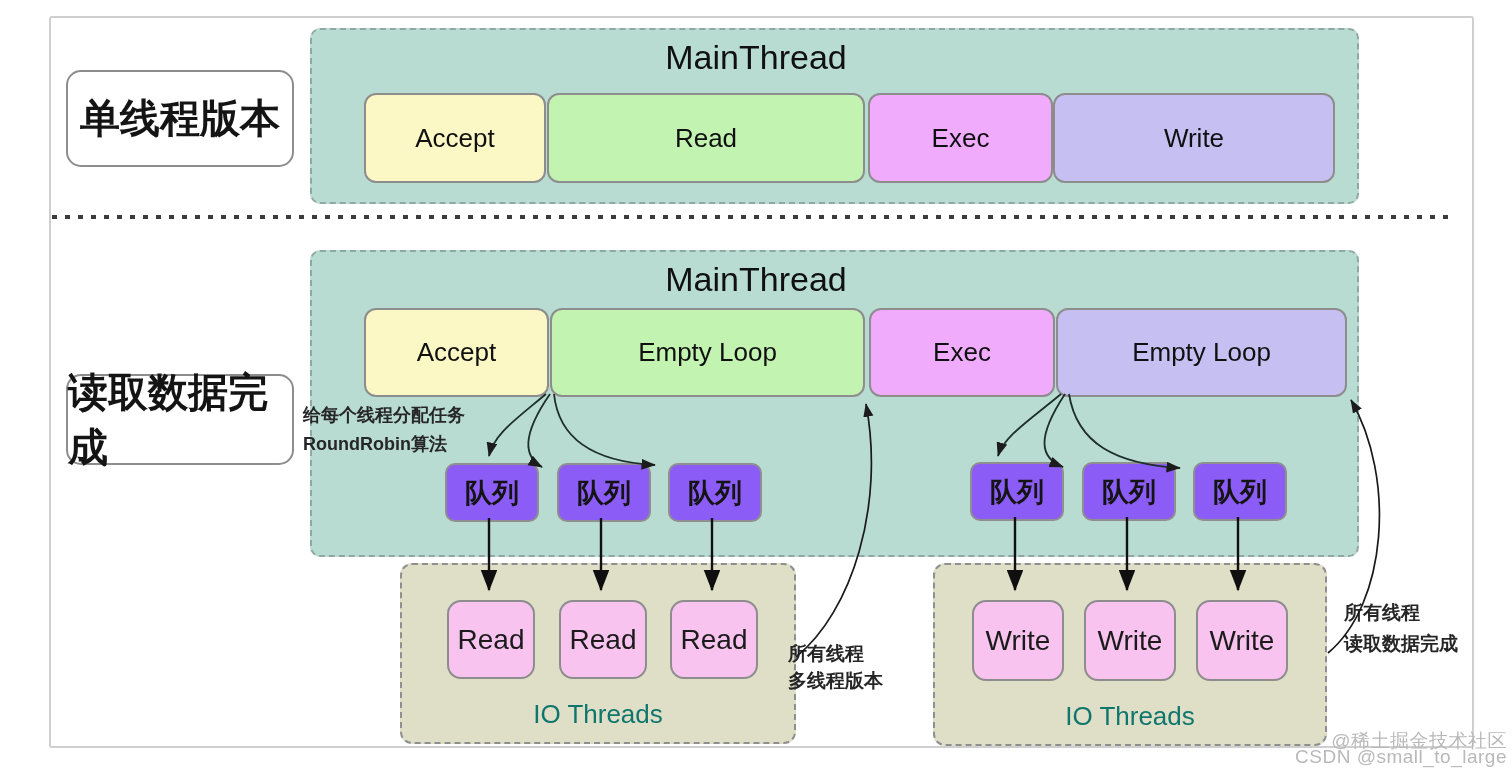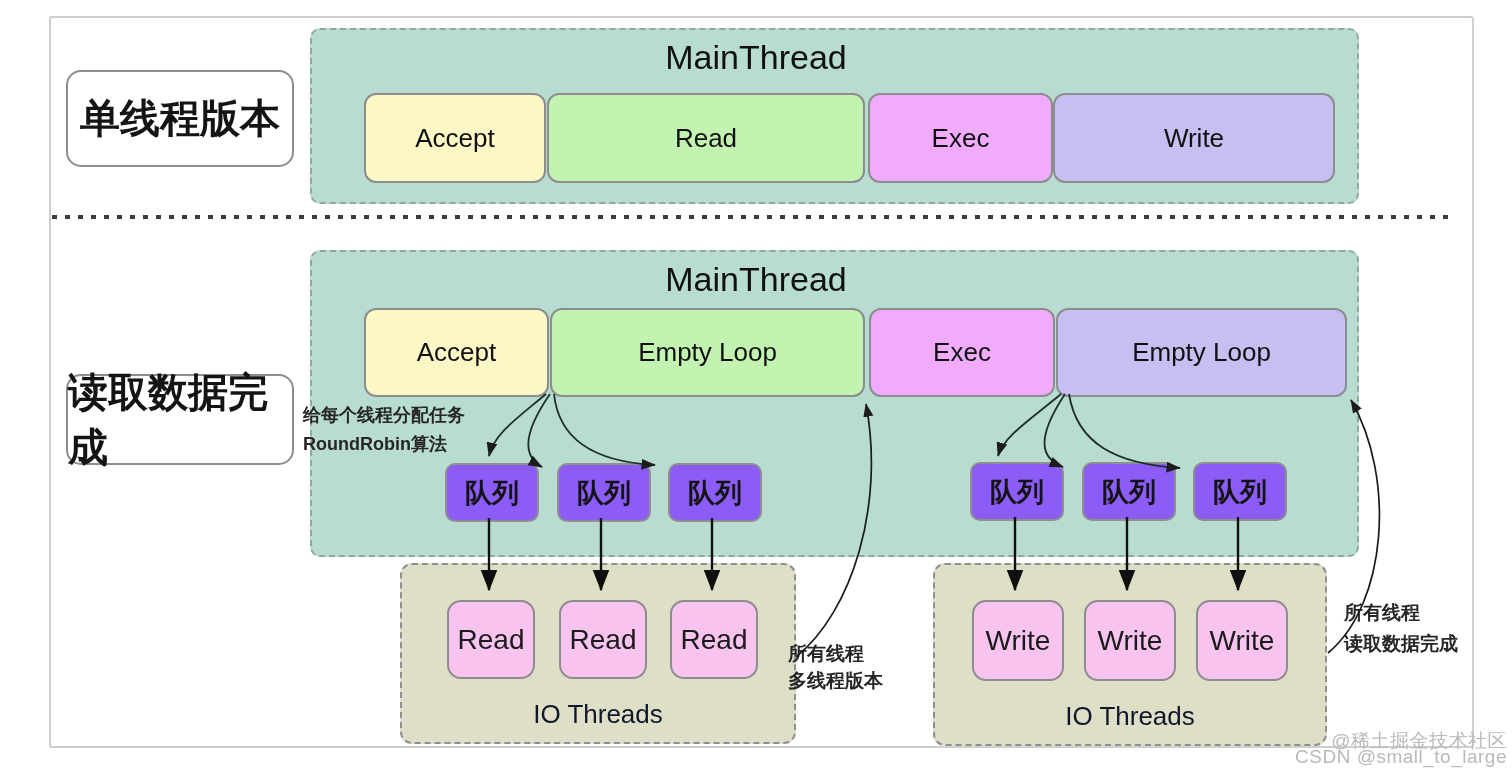--- a/index.html
+++ b/index.html
@@ -33,21 +33,21 @@
   .note{font-weight:600;color:#262626;}
   .note-dispatch{left:303px;top:401px;width:208px;font-size:18px;line-height:29px;}
   .queue{display:flex;align-items:center;justify-content:center;width:90px;height:55px;
          background:#8b5cf6;border:2px solid #8f8f8f;border-radius:10px;font-size:27px;font-weight:600;color:#141414;}
   .lq{top:463px;} .rq{top:462px;}
   .lq1{left:445px;} .lq2{left:557px;} .lq3{left:668px;}
   .rq1{left:970px;} .rq2{left:1082px;} .rq3{left:1193px;}
   .io-box{background:#dfdec7;border:2px dashed #8f8f8f;border-radius:12px;}
   .io-left{left:400px;top:563px;width:392px;height:177px;}
   .io-right{left:933px;top:563px;width:390px;height:179px;}
-  .io-title{left:0;bottom:12px;width:100%;text-align:center;font-size:26px;color:#0f172a;}
+  .io-title{left:0;bottom:12px;width:100%;text-align:center;font-size:26px;color:#0f766e;}
   .worker{display:flex;align-items:center;justify-content:center;
           background:#f8c3ee;border:2px solid #8d8d8d;border-radius:14px;
           font-size:28px;color:#1b1b1b;top:600px;}
   .rd{width:84px;height:75px;} .wr{width:88px;height:77px;}
   .rd1{left:447px;} .rd2{left:559px;} .rd3{left:670px;}
   .wr1{left:972px;} .wr2{left:1084px;} .wr3{left:1196px;}
   .note-read-done{left:788px;top:640px;width:148px;font-size:19px;line-height:27px;}
   .note-write-done{left:1344px;top:597px;width:134px;font-size:19px;line-height:31px;}
   .wm{right:5px;text-align:right;color:#b9b9b9;font-size:19px;letter-spacing:0.5px;}
   .wm1{top:728px;} .wm2{top:746px;margin-left:7px;}

